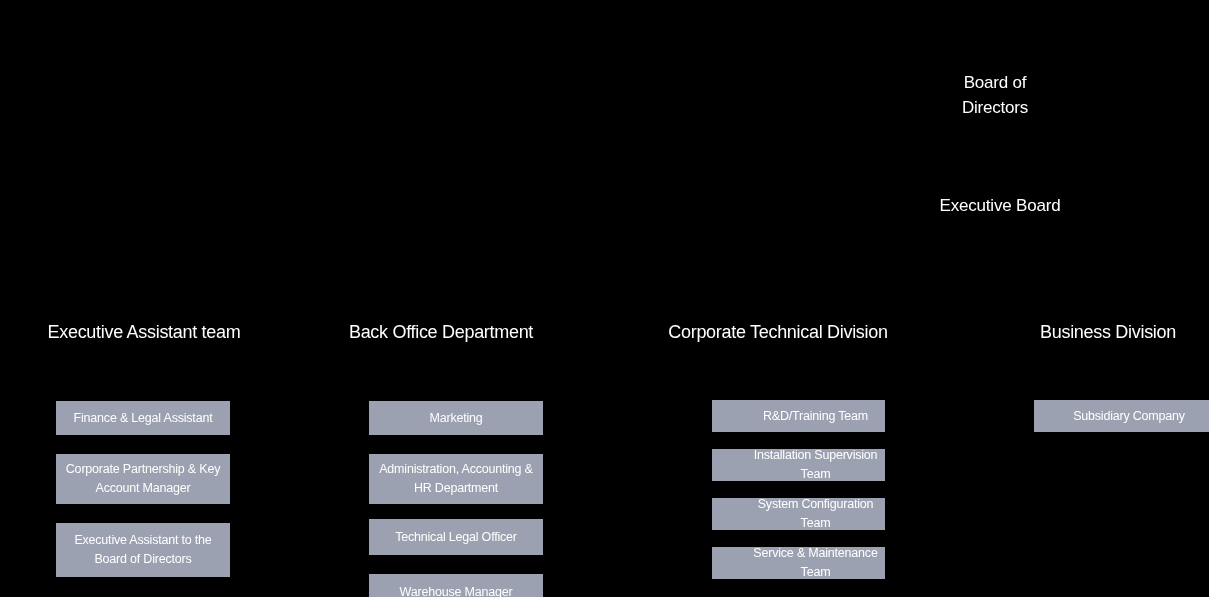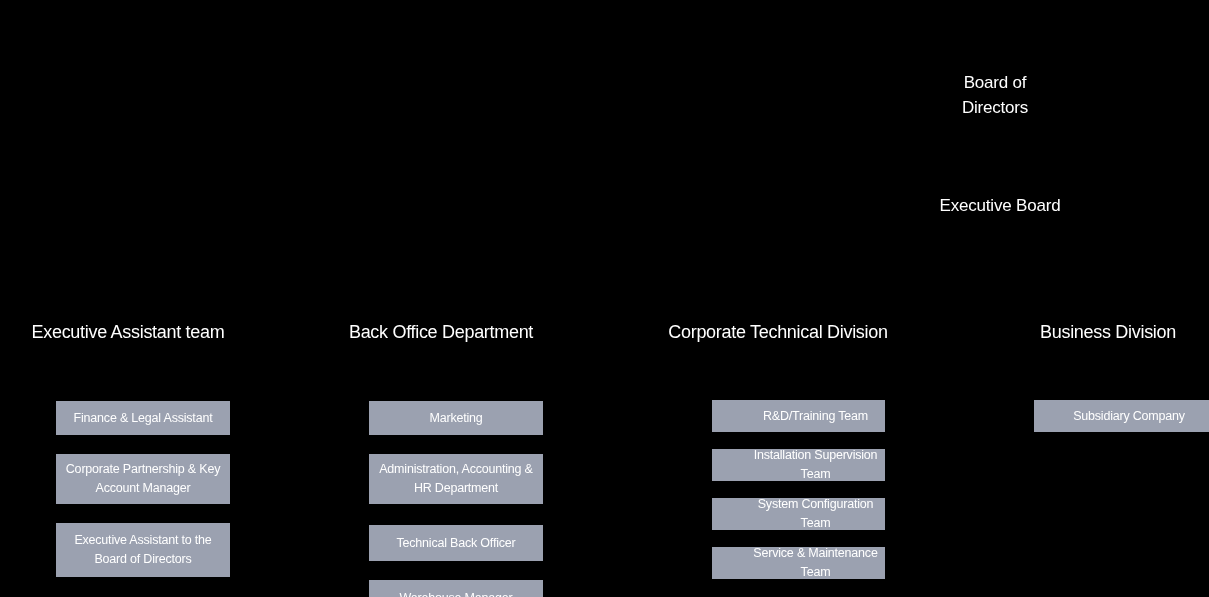--- a/index.html
+++ b/index.html
@@ -72,32 +72,32 @@
     font-size: 12.5px;
     line-height: 19px;
     letter-spacing: -0.2px;
     padding: 2px 6px;
     margin-bottom: 19px;
     font-weight: 400;
   }
 
   
   #col-1 { left: 0; }
-  #col-1 .col-header { left: 16px; width: 224px; }
+  #col-1 .col-header { left: 32px; width: 224px; }
   #col-1 .node-stack { left: 56px; width: 174px; top: 401px; }
   #col-1 .node.h1 { height: 34px; }
   #col-1 .node.h2 { height: 50px; }
   #col-1 .node.h3 { height: 54px; }
 
   
   #col-2 { left: 0; }
   #col-2 .col-header { left: 329px; width: 224px; }
   #col-2 .node-stack { left: 369px; width: 174px; top: 401px; }
   #col-2 .node.h1 { height: 34px; }
-  #col-2 .node.h2 { height: 50px; margin-bottom: 21px; }
+  #col-2 .node.h2 { height: 50px; margin-bottom: 15px; }
   #col-2 .node.h3 { height: 36px; }
   #col-2 .node.h4 { height: 36px; margin-bottom: 0; }
 
   
   #col-3 { left: 0; }
   #col-3 .col-header { left: 666px; width: 224px; }
   #col-3 .node-stack { left: 712px; width: 173px; top: 400px; }
   #col-3 .node.t { height: 32px; margin-bottom: 17px; padding-left: 40px; }
   #col-3 .node.t.last { margin-bottom: 0; }
 
@@ -124,21 +124,21 @@
       <div class="node h2">Corporate Partnership &amp; Key Account Manager</div>
       <div class="node h3">Executive Assistant to the Board of Directors</div>
     </div>
   </div>
 
   <div class="column" id="col-2">
     <div class="col-header">Back Office Department</div>
     <div class="node-stack">
       <div class="node h1">Marketing</div>
       <div class="node h2">Administration, Accounting &amp; HR Department</div>
-      <div class="node h3">Technical Back Officer</div>
+      <div class="node h3">Technical Legal Officer</div>
       <div class="node h4">Warehouse Manager</div>
     </div>
   </div>
 
   <div class="column" id="col-3">
     <div class="col-header">Corporate Technical Division</div>
     <div class="node-stack">
       <div class="node t">R&amp;D/Training Team</div>
       <div class="node t">Installation Supervision Team</div>
       <div class="node t">System Configuration Team</div>

